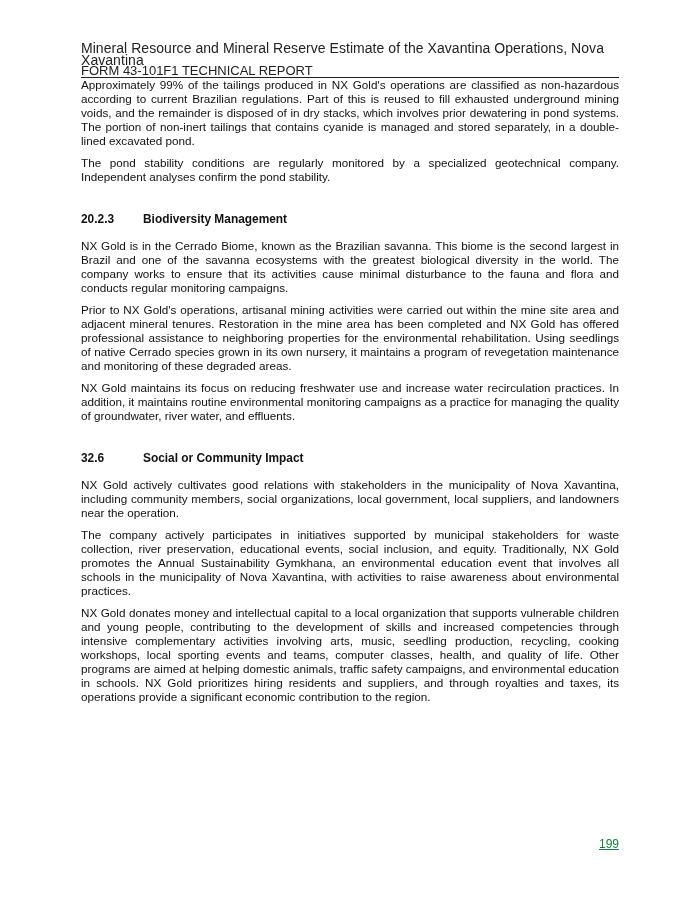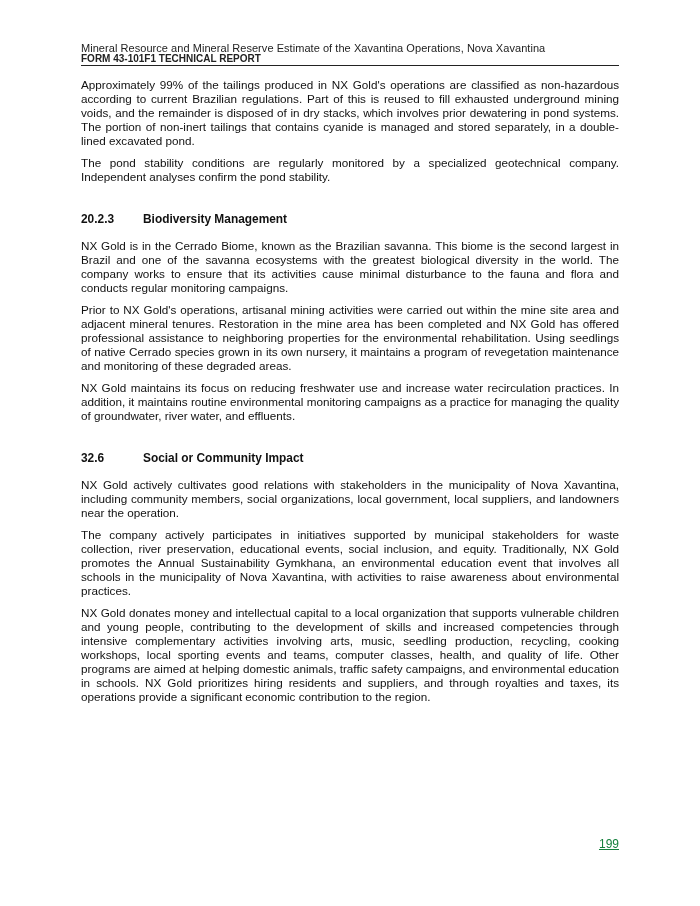--- a/index.html
+++ b/index.html
@@ -1,22 +1,22 @@
 <!DOCTYPE html>
 <html><head>
   <meta charset="utf-8">
   <style>
     html, body { margin: 0; padding: 0; background: #ffffff; }
     body {
       width: 700px; height: 906px; position: relative; overflow: hidden;
       font-family: "Liberation Sans", sans-serif; color: #111;
     }
     .header { position: absolute; left: 81px; top: 42px; width: 538px; }
-    .header-title { font-size: 11px; line-height: 12px; color: #222; letter-spacing: 0.05px; }
-    .header-sub { font-size: 10px; line-height: 10px; color: #222; font-weight: bold; }
+    .header-title { font-size: 14px; line-height: 12px; color: #222; letter-spacing: 0.05px; }
+    .header-sub { font-size: 13px; line-height: 10px; color: #222; }
     .header-rule { height: 0; border-top: 1.5px solid #222; margin-top: 1px; }
     .content { position: absolute; left: 81px; top: 78px; width: 538px; }
     p {
       margin: 0 0 8px 0; font-size: 11.7px; line-height: 14px;
       text-align: justify; color: #111;
     }
     h3 {
       margin: 28px 0 13px 0; font-size: 11.9px; line-height: 14px; font-weight: bold; color: #111;
       display: flex;
     }

